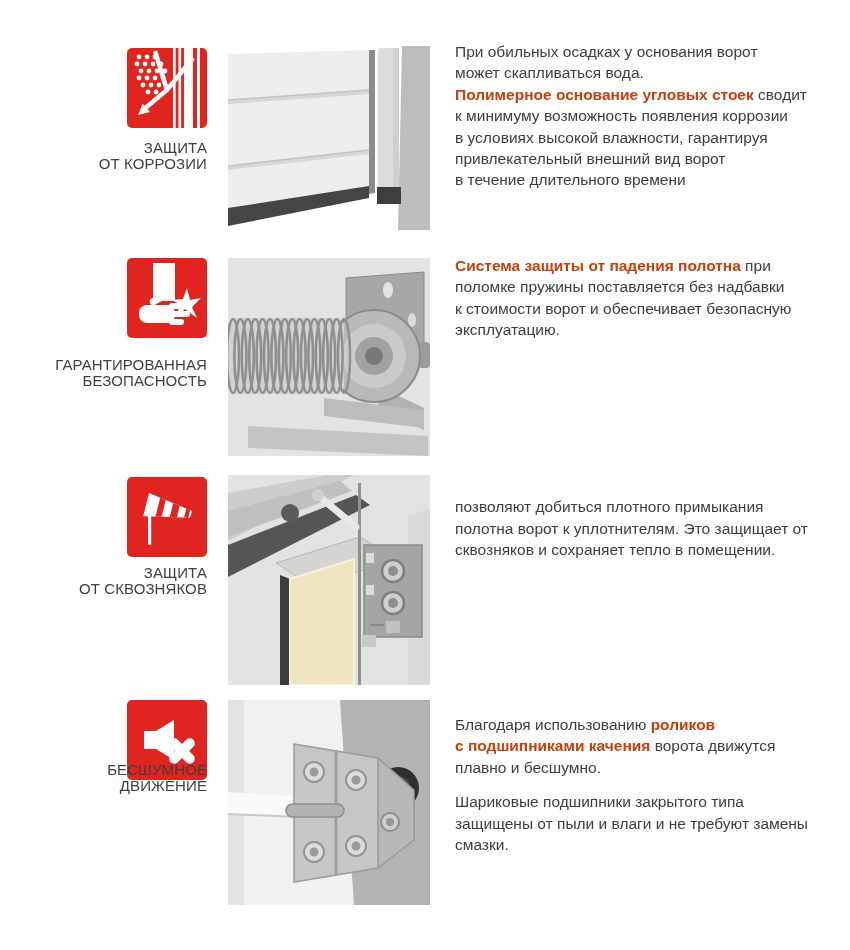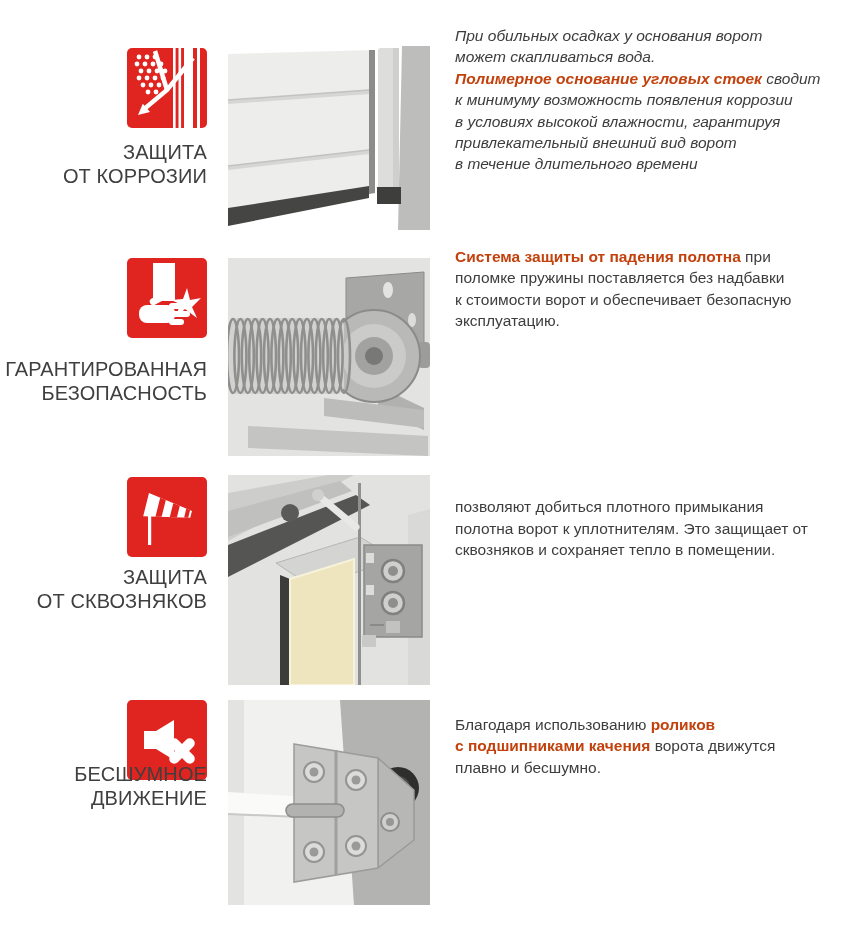--- a/index.html
+++ b/index.html
@@ -5,30 +5,30 @@
 <style>
   :root { --accent:#e02420; --text:#3d3d3d; --photo-bg:#e3e3e1; }
   html,body{margin:0;padding:0;background:#fff;}
   .page{position:relative;width:850px;height:950px;background:#fff;overflow:hidden;
         font-family:"Liberation Sans",sans-serif;color:var(--text);}
   .section{display:contents;}
   .icon-box{position:absolute;left:127px;width:80px;height:80px;background:var(--accent);
             border-radius:5px;color:var(--accent);}
   .icon-box svg{display:block;width:80px;height:80px;}
   .feature-label{position:absolute;right:643px;text-align:right;white-space:pre-line;
-                 font-size:20px;line-height:24px;color:#3f3f3f;letter-spacing:0.1px;}
+                 font-size:15px;line-height:16px;color:#3f3f3f;letter-spacing:0.1px;}
   .photo{position:absolute;left:228px;width:202px;overflow:hidden;}
   .photo svg{display:block;}
   .textblock{position:absolute;left:455px;width:390px;font-size:15.5px;line-height:21.4px;}
   .textblock p{margin:0;white-space:pre-line;}
   .textblock p + p{margin-top:13px;}
   .textblock b{font-weight:bold;color:#c2410c;}
   
-  #icon1{top:48px;}  #lab1{top:140px;} #ph1{top:40px;height:190px;}  #tx1{top:25px;font-style:italic;}
-  #icon2{top:258px;} #lab2{top:357px;} #ph2{top:258px;height:198px;} #tx2{top:246px;}
+  #icon1{top:48px;}  #lab1{top:140px;} #ph1{top:40px;height:190px;}  #tx1{top:41px;}
+  #icon2{top:258px;} #lab2{top:357px;} #ph2{top:258px;height:198px;} #tx2{top:255px;}
   #icon3{top:477px;} #lab3{top:565px;} #ph3{top:475px;height:210px;} #tx3{top:475px;}
   #icon4{top:700px;} #lab4{top:750px;margin-top:12px;} #ph4{top:700px;height:205px;} #tx4{top:702px;margin-top:12px;}
 </style>
 </head>
 <body>
 
 <div class="page">
 
   
   <div class="section">
@@ -239,16 +239,19 @@
         <circle cx="128" cy="146" r="10" fill="#dcdcda" stroke="#949492" stroke-width="2"></circle>
         <circle cx="128" cy="146" r="4.5" fill="#9a9a98"></circle>
         <circle cx="162" cy="122" r="9" fill="#cfcfcd" stroke="#8e8e8c" stroke-width="2"></circle>
         <circle cx="162" cy="122" r="4" fill="#969694"></circle>
       </svg>
     </div>
     <div class="textblock" id="tx4">
       <p><span>Благодаря использованию </span><b>роликов
 с подшипниками качения</b><span> ворота движутся
 плавно и бесшумно.</span></p>
+      <p><span>Шариковые подшипники закрытого типа
+защищены от пыли и влаги и не требуют замены
+смазки.</span></p>
     </div>
   </div>
 
 </div>
 
 </body></html>

